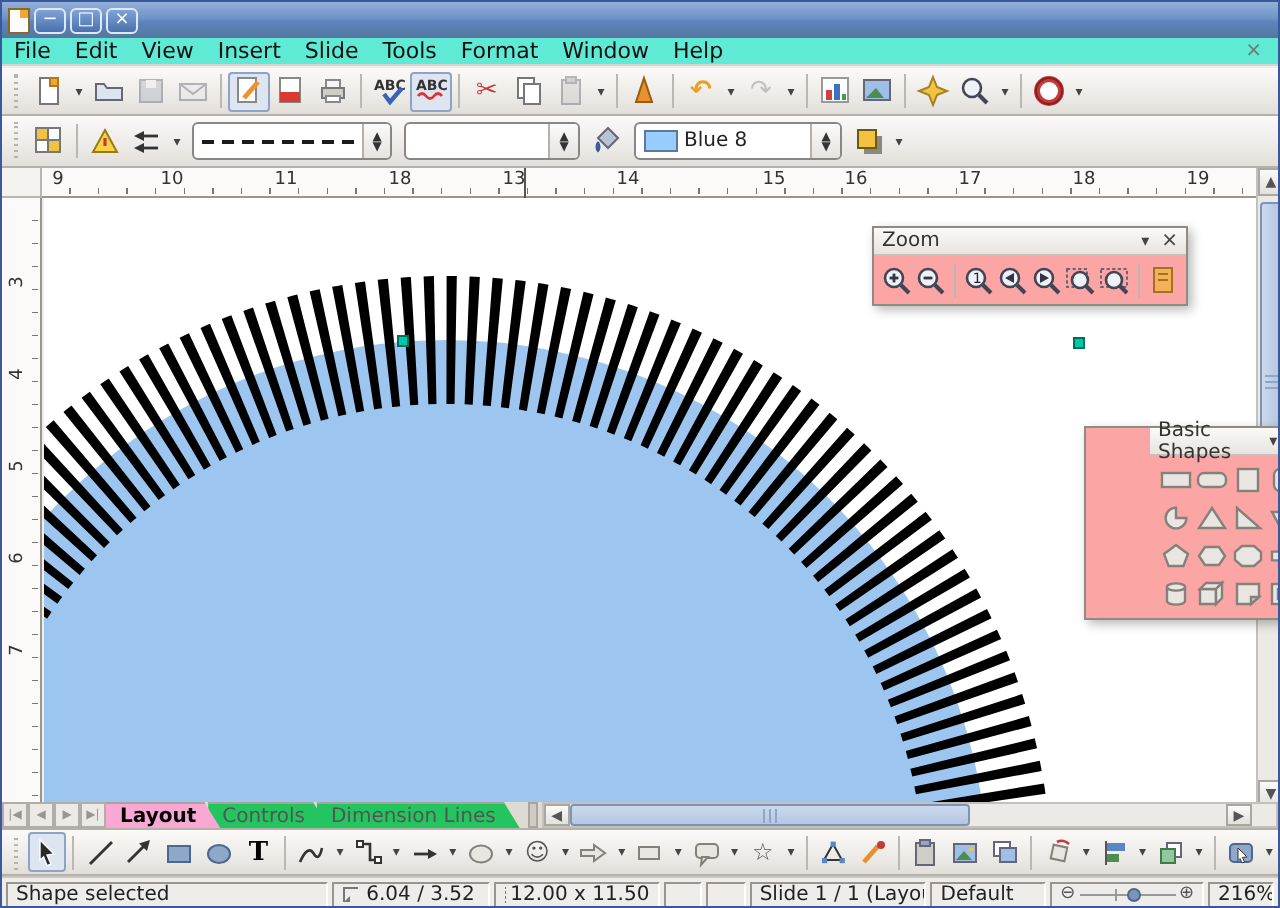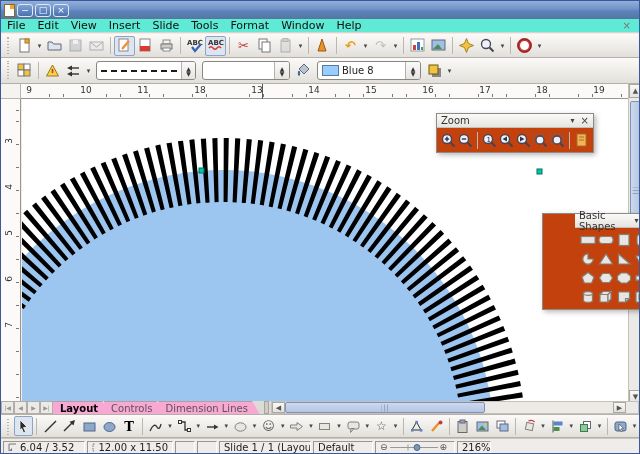--- a/index.html
+++ b/index.html
@@ -65,36 +65,36 @@
   #vscroll { position:absolute; left:627px; top:83px; width:13px; height:320px; background:#eceae6; border-left:1px solid #c5c1ba;}
   #vscroll .up { position:absolute; top:0; left:0; width:13px; height:14px; }
   #vscroll .down { position:absolute; top:306px; left:0; width:13px; height:14px; }
   #vscroll .thumb { position:absolute; left:1px; top:17px; width:11px; height:180px; background:linear-gradient(90deg,#cdd9ec,#b3c6e2); border:1px solid #7d94b8; border-radius:2px; }
   .thumbgrip { position:absolute; left:50%; top:50%; transform:translate(-50%,-50%); width:7px; height:7px;
     background:repeating-linear-gradient(#8fa6c6 0 1px, transparent 1px 3px); }
 
   
   #tabrow { position:absolute; left:0; top:400px; width:100%; height:14px; background:#dedbd5; border-bottom:1px solid #b5b1aa; display:flex; align-items:stretch; font-size:10px; }
   .navbtn { width:13px; border:1px solid #b2aea7; background:#eceae6; color:#9a968f; font-size:6px; display:flex; align-items:center; justify-content:center; }
-  .tab { padding:0 12px 0 7px; display:flex; align-items:center; background:#f9a8d4; color:#555;
+  .tab { padding:0 12px 0 7px; display:flex; align-items:center; background:#22c55e; color:#555;
     clip-path:polygon(0 0, calc(100% - 8px) 0, 100% 100%, 0 100%); border-top:1px solid #a9a59e; margin-right:-6px; }
   .tab.active { background:#f9a8d4; color:#000; font-weight:bold; z-index:2; }
   #tabsplit { width:5px; margin-left:10px; background:#cfccc6; border:1px solid #a9a59e; }
   #hscroll { position:relative; flex:1; margin-left:2px; background:#eceae6; border:1px solid #c5c1ba; }
   #hscroll .left { position:absolute; left:0; top:0; width:13px; height:100%; }
   #hscroll .right { position:absolute; right:12px; top:0; width:13px; height:100%; }
   #hscroll .thumb { position:absolute; left:13px; top:0; width:200px; height:100%; background:linear-gradient(#cdd9ec,#b3c6e2); border:1px solid #7d94b8; border-radius:2px; }
 
   
   #statusbar { position:absolute; left:0; top:437px; width:100%; height:17px; background:#efede9; border-top:1px solid #c9c5bf;
     display:flex; align-items:center; font-size:10px; color:#222; padding:0 2px; gap:2px; }
   .scell { height:13px; border:1px solid; border-color:#9a968f #fff #fff #9a968f; padding:0 4px; display:flex; align-items:center; gap:3px; white-space:nowrap; overflow:hidden; }
 
   
-  .panel { position:absolute; background:#c2410c; border:1px solid #8e8a84; box-shadow:2px 2px 5px rgba(0,0,0,.28); z-index:10; }
+  .panel { position:absolute; background:#fca5a5; border:1px solid #8e8a84; box-shadow:2px 2px 5px rgba(0,0,0,.28); z-index:10; }
   .ptitle { height:14px; display:flex; align-items:center; padding:0 4px; font-size:10px; color:#333;
     background:linear-gradient(#fbfaf8,#e7e4df); border-bottom:1px solid #c5c1ba; }
   .ptitle .pbtns { margin-left:auto; display:flex; gap:6px; color:#444; font-size:8px; align-items:center;}
   #zoompanel { left:435px; top:112px; width:158px; }
   #zoompanel .pbody { display:flex; align-items:center; padding:2px 3px; }
   #shapespanel { left:541px; top:212px; width:116px;padding-left:32px; }
   #shapespanel .pbody { display:grid; grid-template-columns:repeat(6,1fr); padding:3px 4px 4px; row-gap:2px; }
   .shp { height:17px; display:flex; align-items:center; justify-content:center; }
   .shp svg { stroke:#84807a; fill:#e9e6e1; stroke-width:1.2; }
 
@@ -324,21 +324,21 @@
 
   <div id="corner"></div>
   <div id="hruler">
     <span class="ticks"></span>
     <span class="num" style="left:8px">9</span>
     <span class="num" style="left:65px">10</span>
     <span class="num" style="left:122px">11</span>
     <span class="num" style="left:179px">18</span>
     <span class="num" style="left:236px">13</span>
     <span class="num" style="left:293px">14</span>
-    <span class="num" style="left:350px">15</span>
+    <span class="num" style="left:366px">15</span>
     <span class="num" style="left:407px">16</span>
     <span class="num" style="left:464px">17</span>
     <span class="num" style="left:521px">18</span>
     <span class="num" style="left:578px">19</span>
     <span class="marker"></span>
   </div>
   <div id="vruler">
     <span class="ticks"></span>
     <span class="num" style="top:42px">3</span>
     <span class="num" style="top:88px">4</span>
@@ -729,20 +729,21 @@
     <span class="tb">
         <svg width="15" height="15">
           <rect x="2" y="3" width="11" height="9" rx="2" fill="#8fa8c8" stroke="#4a6890"></rect>
           <polygon points="6,5 10.5,9.5 8.2,9.7 9.3,12 8,12.5 7,10.3 6,11.3" fill="#fff" stroke="#333" stroke-width="0.5"></polygon>
         </svg>
       </span>
     <span class="dd">▾</span>
   </div>
 
   <div id="statusbar">
+    <span class="scell" style="width:168px;">Shape selected</span>
     <span class="scell" style="width:82px;">
       <svg width="9" height="9">
           <path d="M1,8 V1 h7" fill="none" stroke="#777"></path>
           <polygon points="1,8 4,5 4,8" fill="#777"></polygon>
         </svg>
       <span>6.04 / 3.52</span>
     </span>
     <span class="scell" style="width:86px;justify-content:space-between;">
       <svg width="9" height="9">
           <rect x="1" y="1" width="7" height="7" fill="none" stroke="#777" stroke-dasharray="1.5 1"></rect>

